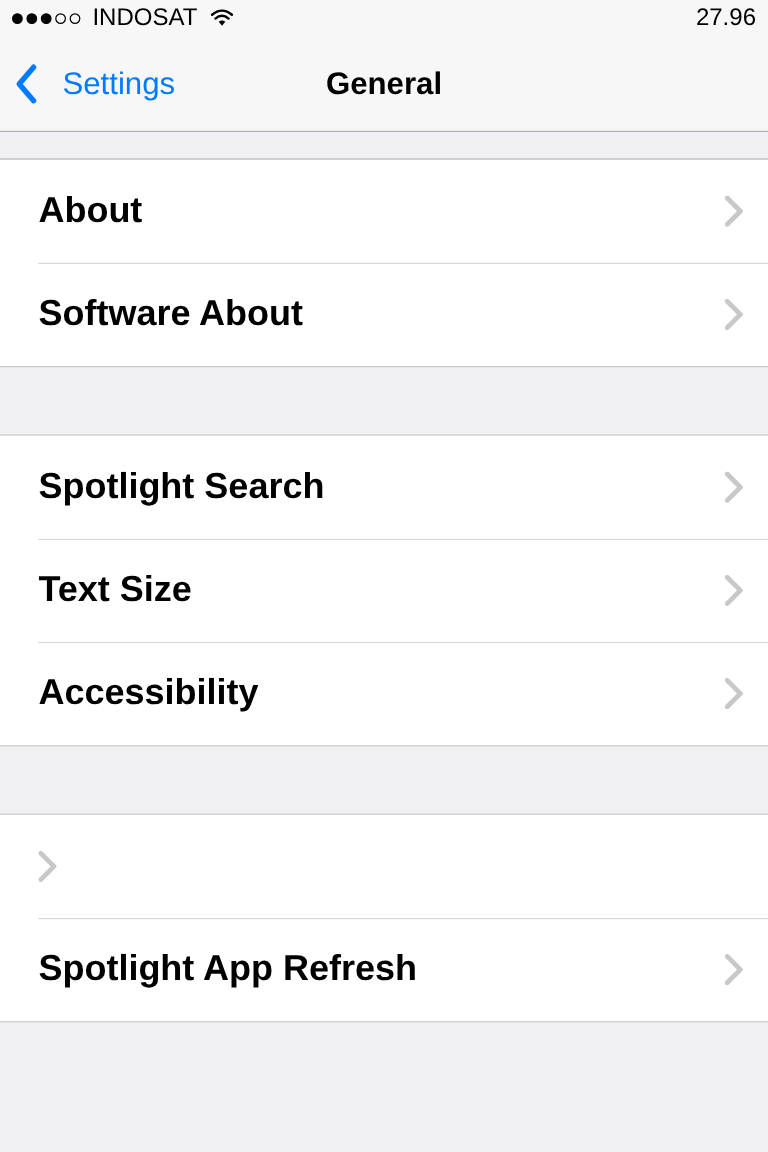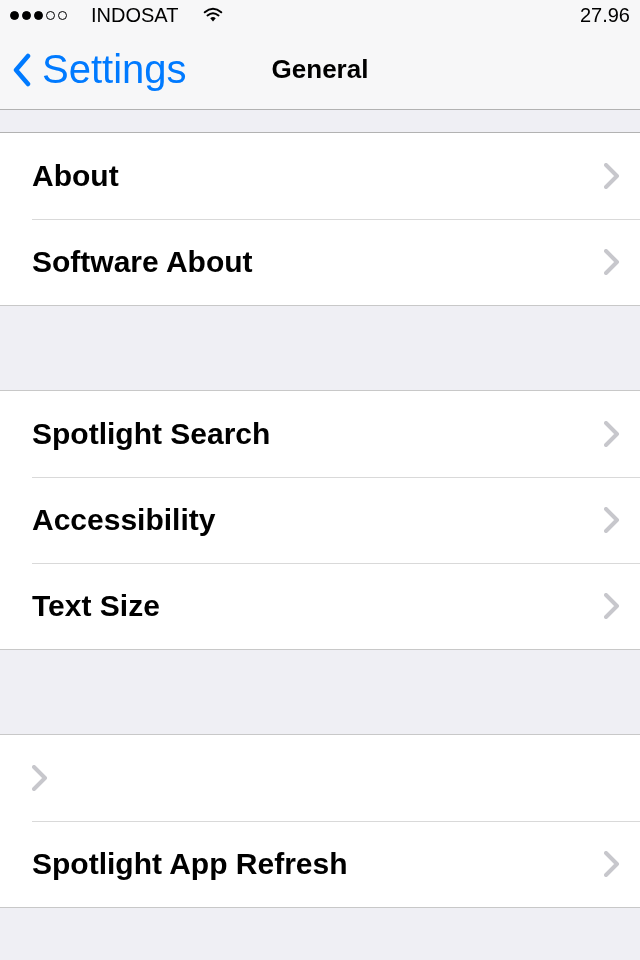--- a/index.html
+++ b/index.html
@@ -14,21 +14,21 @@
       height: 30px;
       background: #f7f7f8;
       display: flex;
       align-items: center;
       justify-content: space-between;
       padding: 0 10px;
       font-size: 20px;
       font-weight: 400;
       color: #000;
     }
-    .status-left { display: flex; align-items: center; gap: 24px; }
+    .status-left { display: flex; align-items: center; gap: 10px; }
     .status-right { display: flex; align-items: center; gap: 6px; }
     .signal-dots { display: flex; gap: 3px; align-items: center; }
     .dot { width: 9px; height: 9px; border-radius: 50%; border: 1px solid #000; }
     .dot.filled { background: #000; }
     .wifi-svg { width: 22px; height: 18px; }
     .nav-arrow-svg { width: 14px; height: 14px; }
     .alarm-svg { width: 16px; height: 16px; }
     .battery { display: flex; align-items: center; }
     .battery-body { width: 36px; height: 16px; border: 1.5px solid #000; border-radius: 3px; position: relative; padding: 1px; }
     .battery-fill { height: 100%; background: #000; border-radius: 1px; }
@@ -40,40 +40,39 @@
       border-bottom: 1px solid #b2b2b2;
       display: flex;
       align-items: center;
       position: relative;
       padding: 0 12px;
     }
     .back-button {
       display: flex;
       align-items: center;
       color: #007aff;
-      font-size: 40px;
+      font-size: 26px;
       font-weight: 300;
-      gap: 10px;
+      gap: 20px;
       cursor: pointer;
     }
     .back-chevron { width: 20px; height: 34px; }
     .nav-title {
       position: absolute;
       left: 50%;
       transform: translateX(-50%);
       font-size: 26px;
       font-weight: 600;
       color: #000;
     }
 
     .group {
       background: #fff;
       border-top: 1px solid #c8c8c8;
       border-bottom: 1px solid #c8c8c8;
-      margin-top: 28px;
     }
     .group.first { margin-top: 22px; border-top: 1px solid #b2b2b2; }
     .spacer { height: 56px; }
     .row {
       height: 86px;
       display: flex;
       align-items: center;
       padding: 0 20px 0 32px;
       cursor: pointer;
       position: relative;
@@ -145,27 +144,27 @@
 <div class="spacer"></div>
 
 <div class="group">
   <div class="row">
     <span class="row-label">Spotlight Search</span>
     <svg class="chevron" viewBox="0 0 16 26">
         <polyline points="2,2 13,13 2,24" fill="none" stroke="#c7c7cc" stroke-width="4" stroke-linecap="round" stroke-linejoin="round"></polyline>
       </svg>
   </div>
   <div class="row">
-    <span class="row-label">Accessibility</span>
+    <span class="row-label">Text Size</span>
     <svg class="chevron" viewBox="0 0 16 26">
         <polyline points="2,2 13,13 2,24" fill="none" stroke="#c7c7cc" stroke-width="4" stroke-linecap="round" stroke-linejoin="round"></polyline>
       </svg>
   </div>
   <div class="row">
-    <span class="row-label">Text Size</span>
+    <span class="row-label">Accessibility</span>
     <svg class="chevron" viewBox="0 0 16 26">
         <polyline points="2,2 13,13 2,24" fill="none" stroke="#c7c7cc" stroke-width="4" stroke-linecap="round" stroke-linejoin="round"></polyline>
       </svg>
   </div>
 </div>
 
 <div class="spacer"></div>
 
 <div class="group">
   <div class="row">

